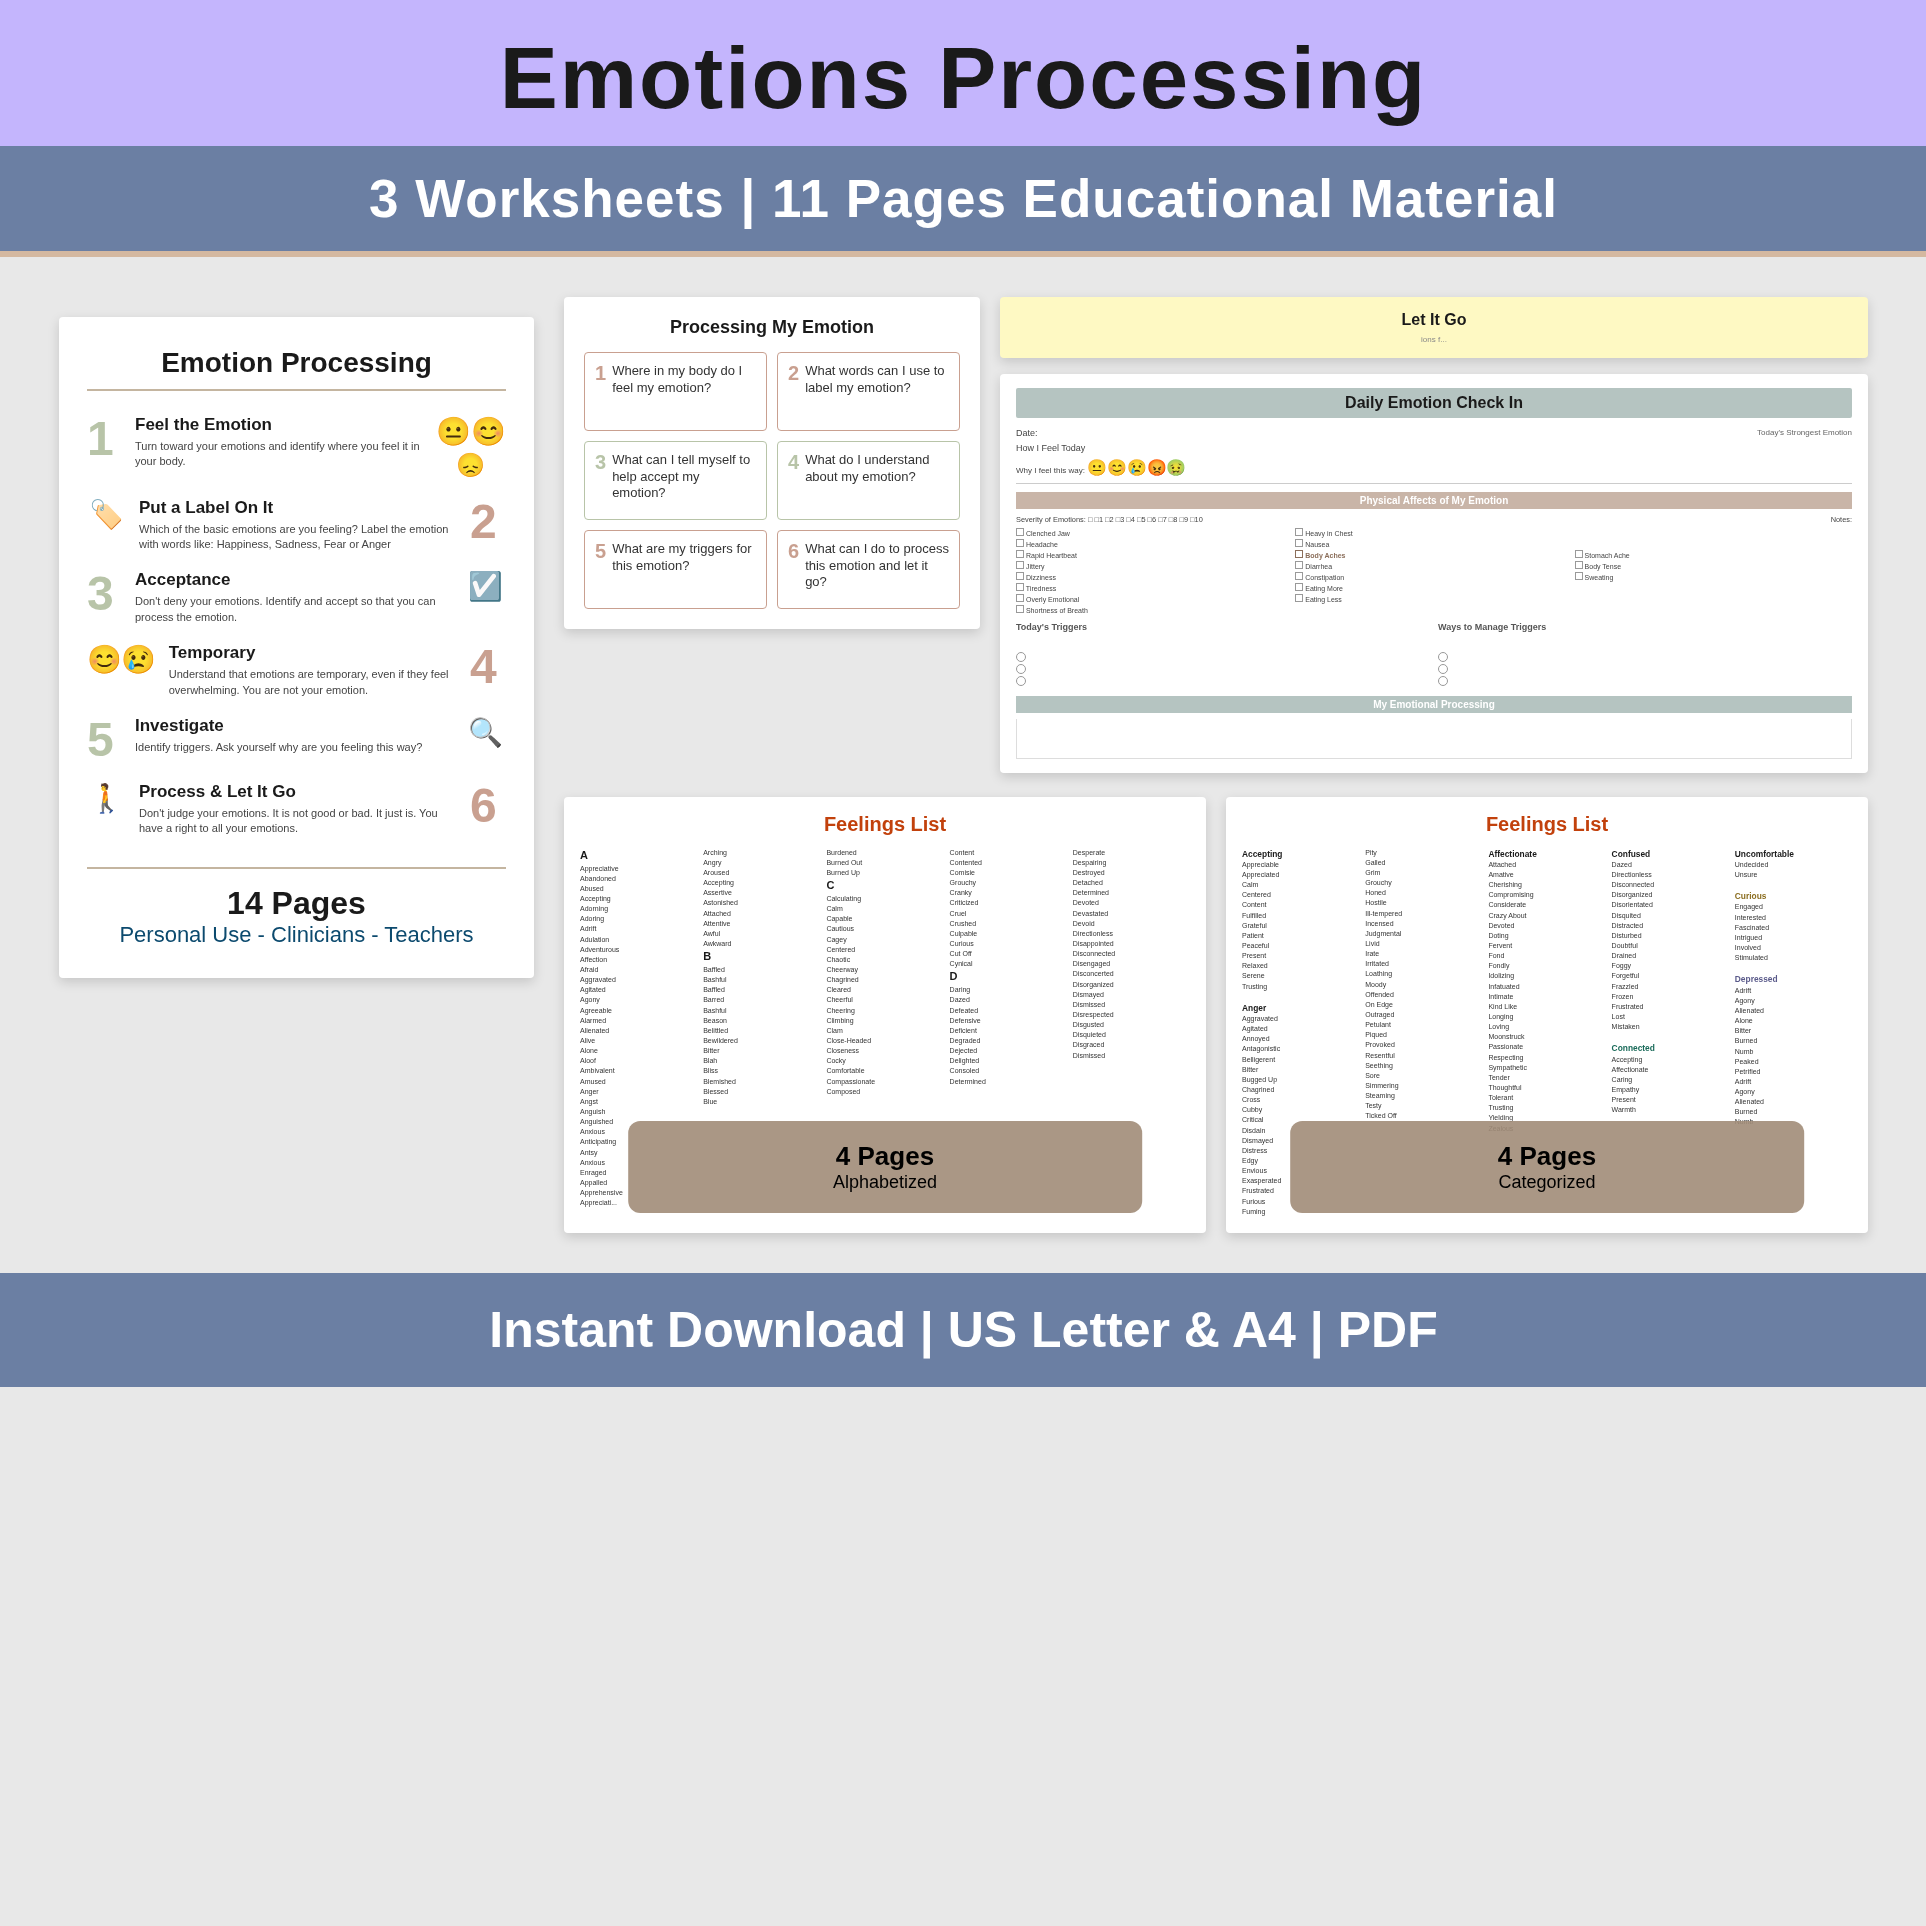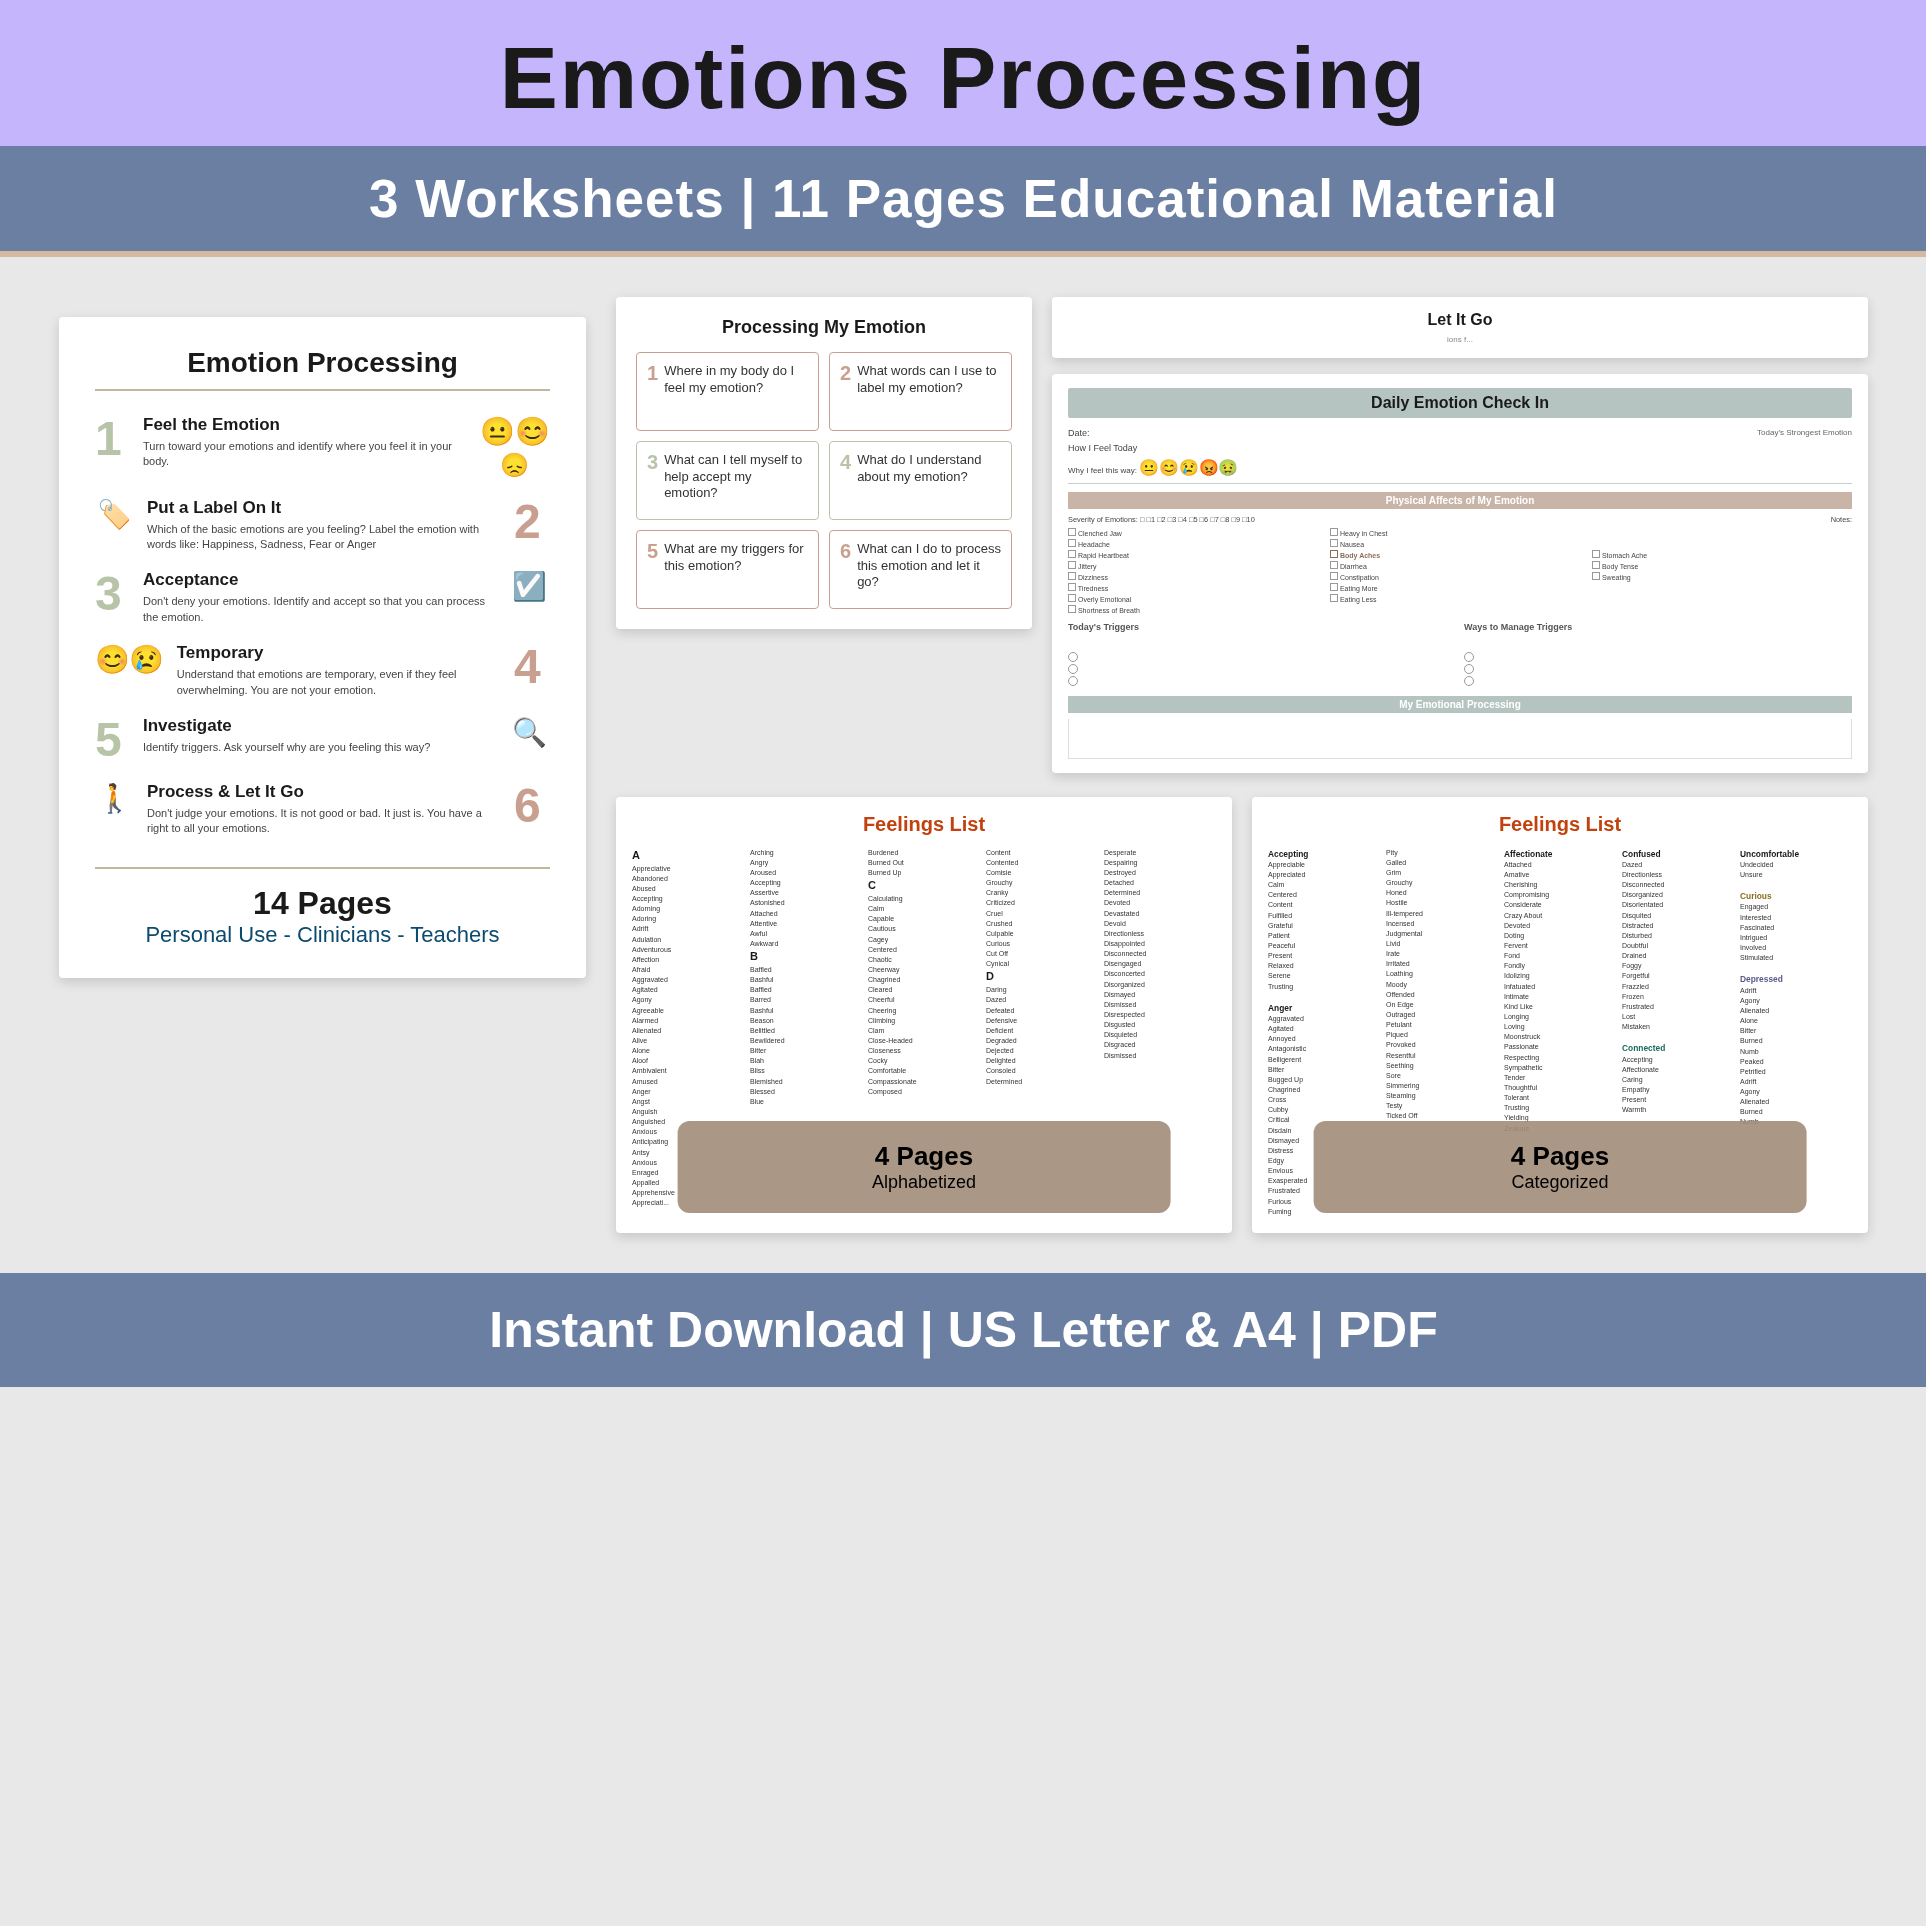--- a/index.html
+++ b/index.html
@@ -52,26 +52,26 @@
     .main-content {
       background: #e8e8e8;
       padding: 40px 59px;
       display: flex;
       gap: 30px;
       align-items: flex-start;
     }
 
     
     .left-worksheet {
-      width: 527px;
+      width: 475px;
       flex-shrink: 0;
       background: #ffffff;
       border-radius: 4px;
       box-shadow: 0 4px 12px rgba(0,0,0,0.15);
-      padding: 30px 36px;
+      padding: 30px 28px;
       margin-top: 20px;
     }
 
     .emotion-processing-title {
       font-size: 28px;
       font-weight: 700;
       text-align: center;
       color: #1a1a1a;
       margin-bottom: 24px;
       border-bottom: 2px solid #c4b5a0;
@@ -172,21 +172,21 @@
 
     
     .right-stack {
       display: flex;
       flex-direction: column;
       gap: 16px;
       flex: 1;
     }
 
     .let-it-go-sheet {
-      background: #ffffff;
+      background: #fef9c3;
       border-radius: 4px;
       box-shadow: 0 4px 12px rgba(0,0,0,0.15);
       padding: 14px 18px;
       min-height: 59px;
     }
     .lig-title {
       font-size: 16px;
       font-weight: 700;
       text-align: center;
       color: #1a1a1a;

